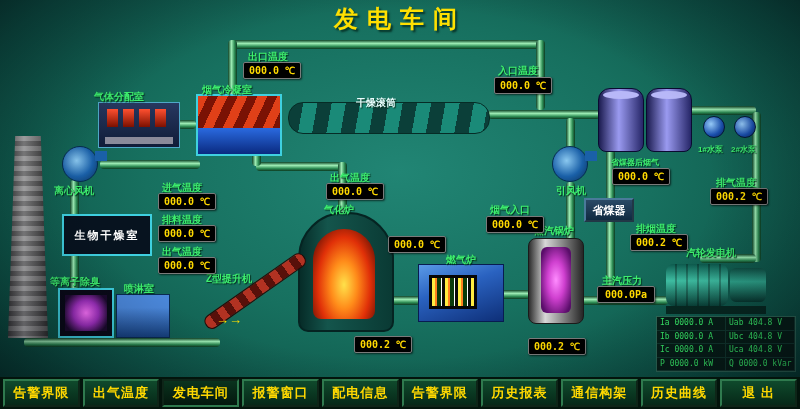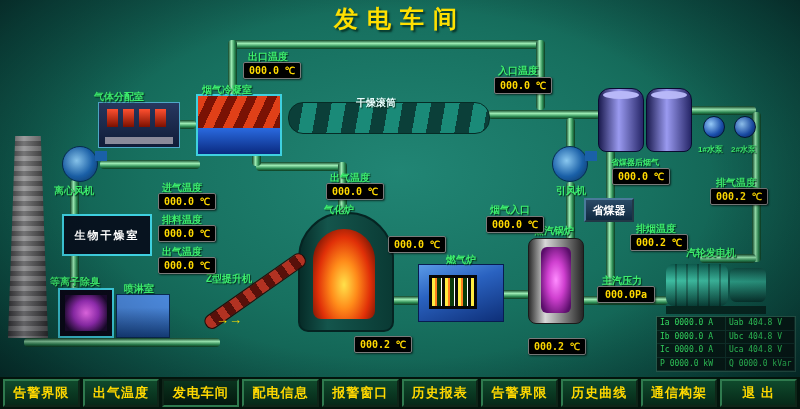--- a/index.html
+++ b/index.html
@@ -264,23 +264,23 @@
     <div class="gen-row">
       <div class="gen-cell">P 0000.0 kW</div>
       <div class="gen-cell">Q 0000.0 kVar</div>
     </div>
   </div>
 
   <div class="nav">
     <button>告警界限</button>
     <button>出气温度</button>
     <button class="active">发电车间</button>
+    <button>报警窗口</button>
     <button>配电信息</button>
-    <button>报警窗口</button>
+    <button>告警界限</button>
     <button>历史报表</button>
-    <button>告警界限</button>
+    <button>通信构架</button>
     <button>历史曲线</button>
-    <button>通信构架</button>
     <button>退 出</button>
   </div>
 
   <div class="vignette"></div>
 </div>
 
 </body></html>

